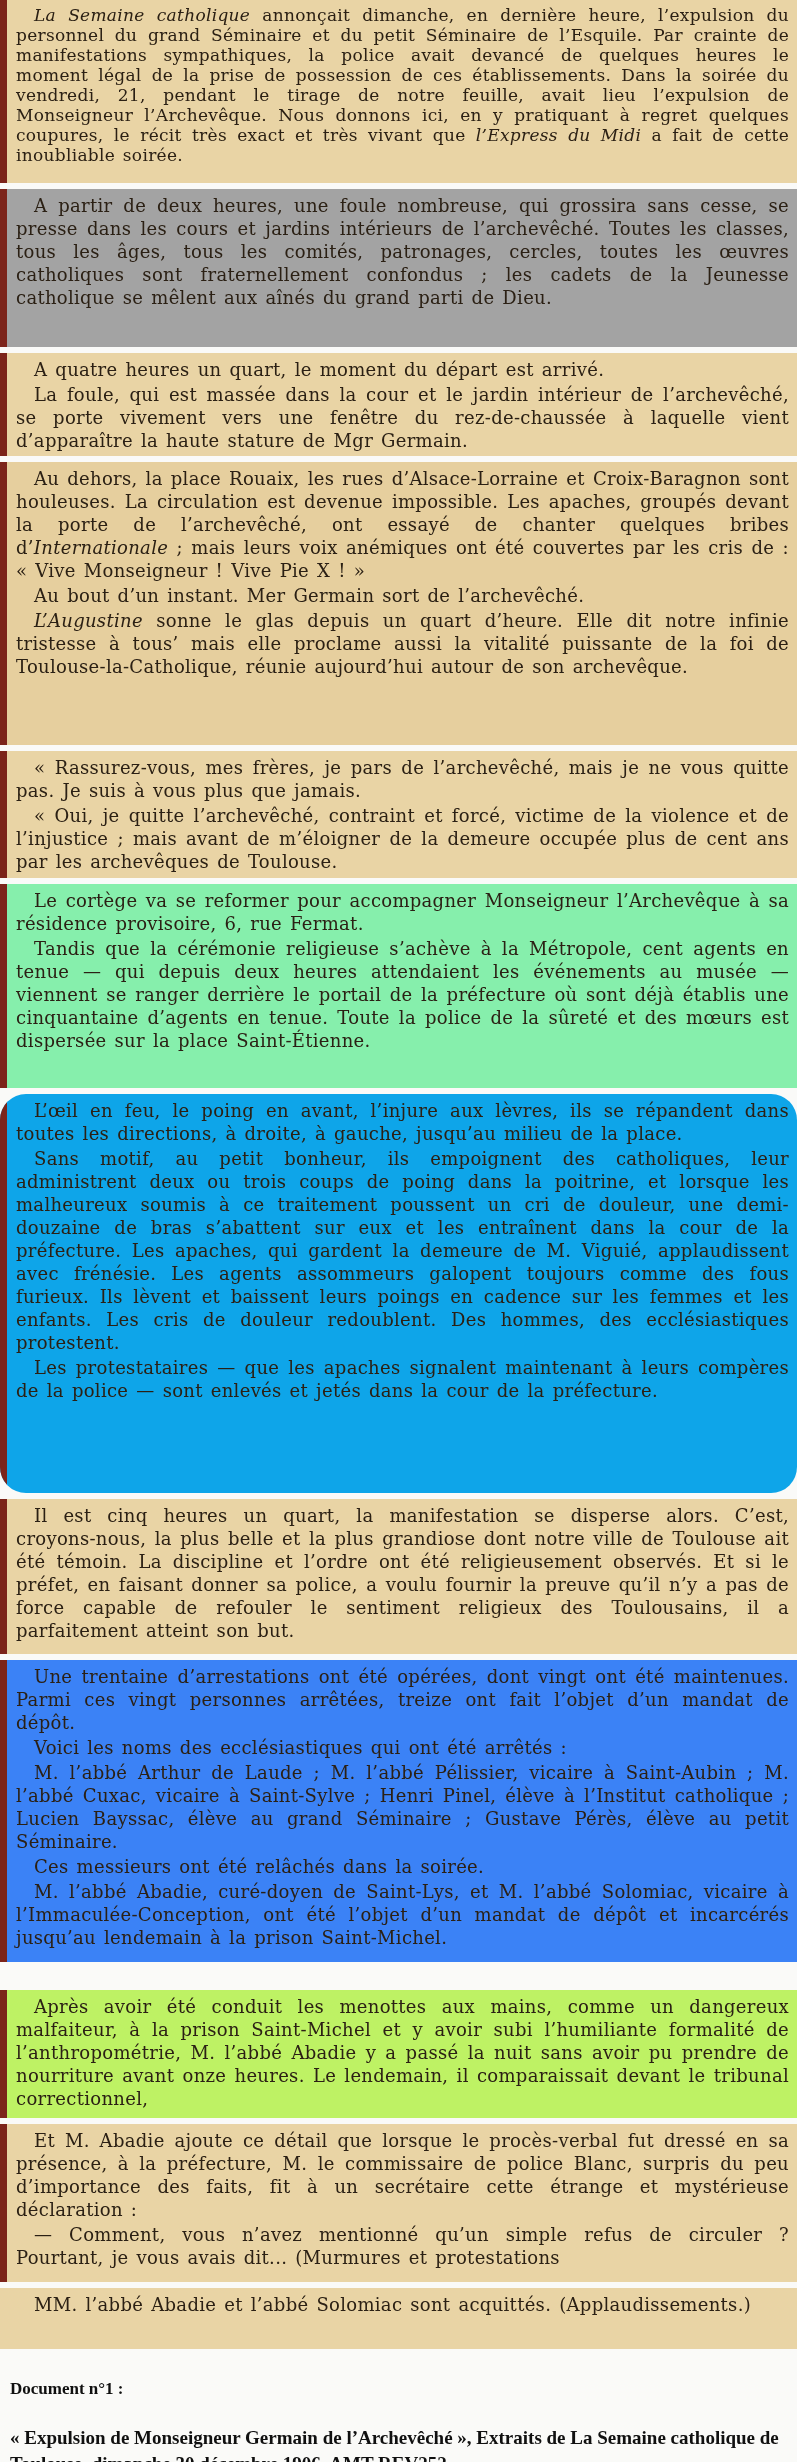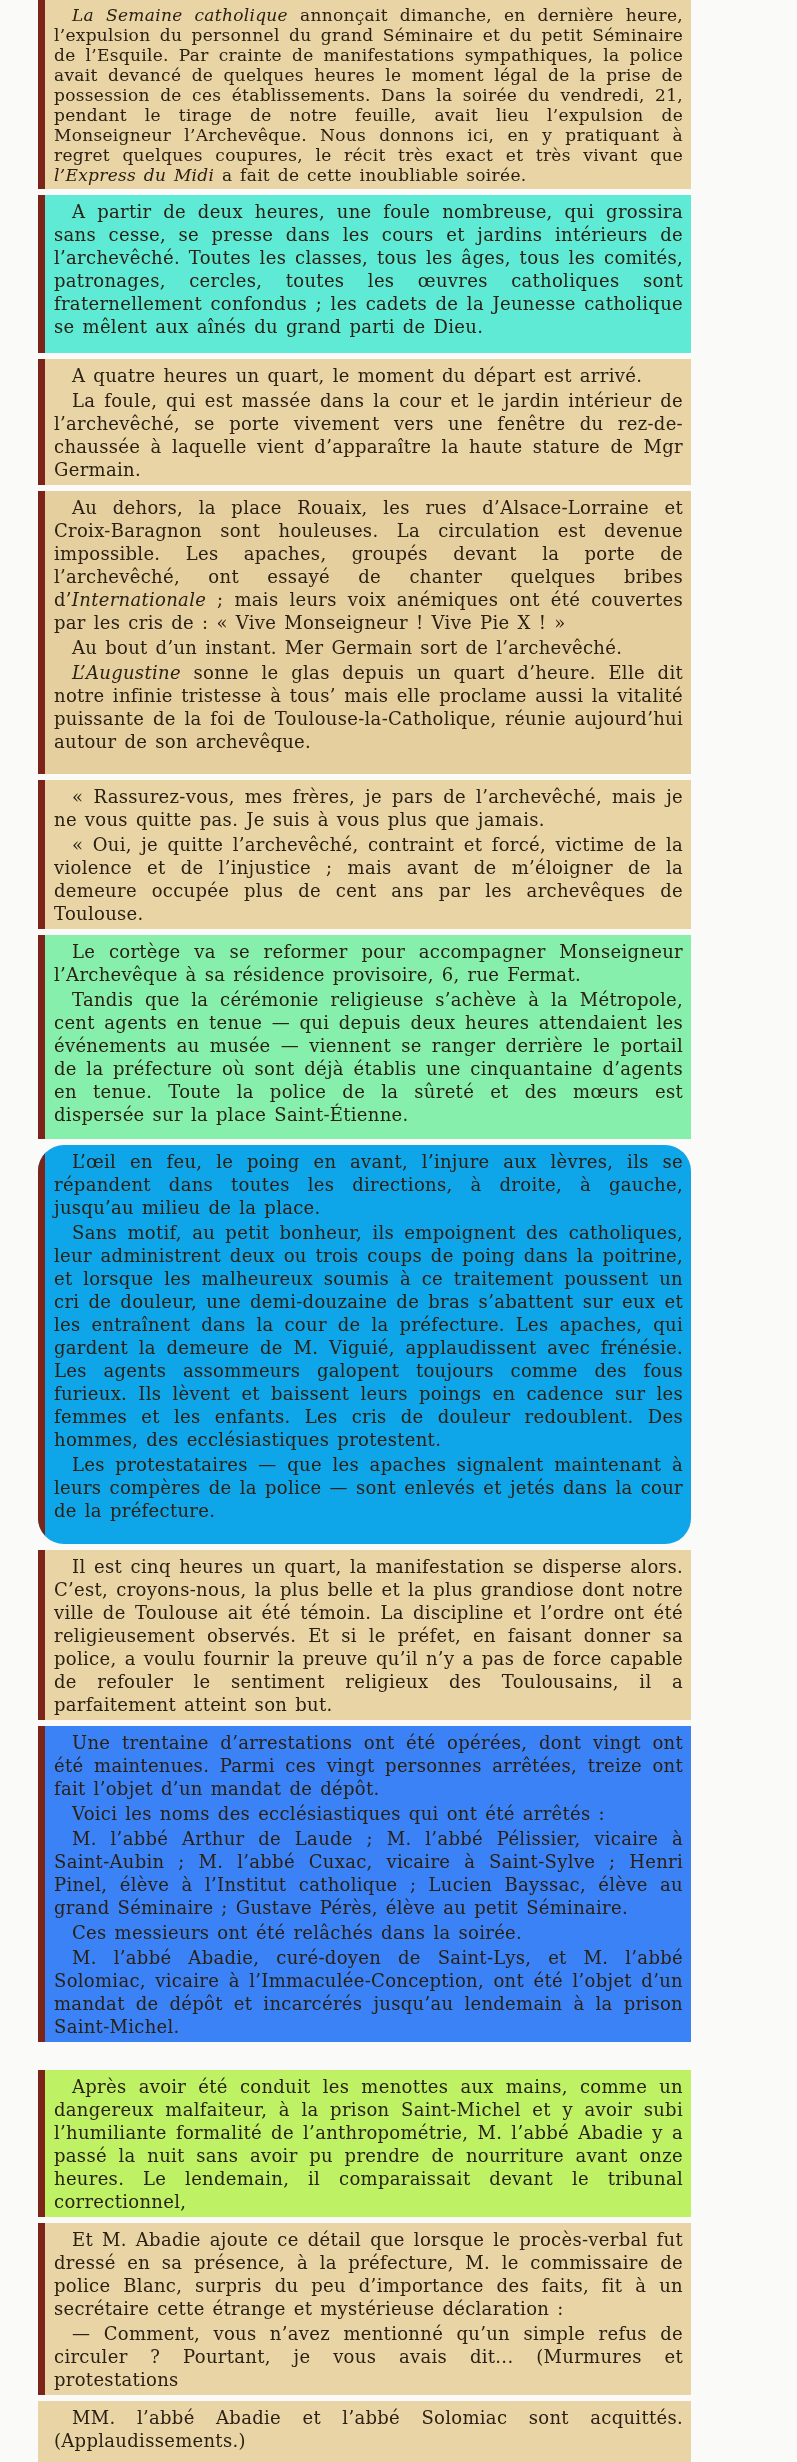--- a/index.html
+++ b/index.html
@@ -12,23 +12,22 @@
     min-height: 2462px;
     font-family: "DejaVu Serif", serif;
   }
   .page {
     position: relative;
     width: 797px;
   }
   
   .clipping {
     position: relative;
-    width: 653px;
+    width: 797px;
     padding-top: 0;
-    padding-left: 38px;
   }
   .strip {
     position: relative;
     box-sizing: border-box;
     background: #e9d4a5;
     color: #2b2014;
     margin-bottom: 6px;
     padding: 5px 8px 4px 16px;
     font-size: 18px;
     line-height: 23px;
@@ -38,21 +37,21 @@
     overflow: hidden;
   }
   .strip::before {
     content: "";
     position: absolute;
     left: 0; top: 0; bottom: 0;
     width: 7px;
     background: #7c241a;
   }
   .strip-1  { min-height: 183px; line-height: 20px; font-size: 17px; }
-  .strip-2  { min-height: 158px; background: #5eead4; }
+  .strip-2  { min-height: 158px; background: #a3a3a3; }
   .strip-3  { min-height: 97px;  }
   .strip-4  { min-height: 283px; background: #e6cf9e; }
   .strip-5  { min-height: 127px; }
   .strip-6  { min-height: 204px; background: #86efac; }
   .strip-7  { min-height: 399px; background: #0ea5e9; border-radius: 26px; }
   .strip-8  { min-height: 155px; }
   .strip-9  { min-height: 302px; background: #3b82f6; }
   .strip-10 { min-height: 128px; background: #bef264; margin-top: 28px; }
   .strip-11 { min-height: 158px; }
   .strip-12 { min-height: 61px;  }

